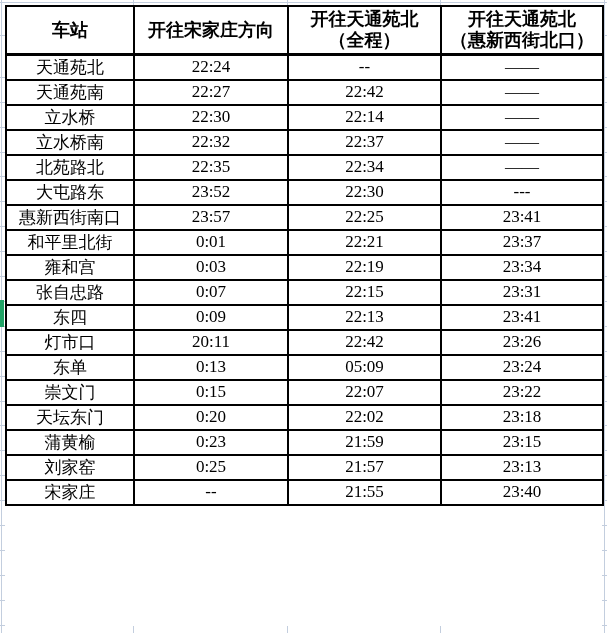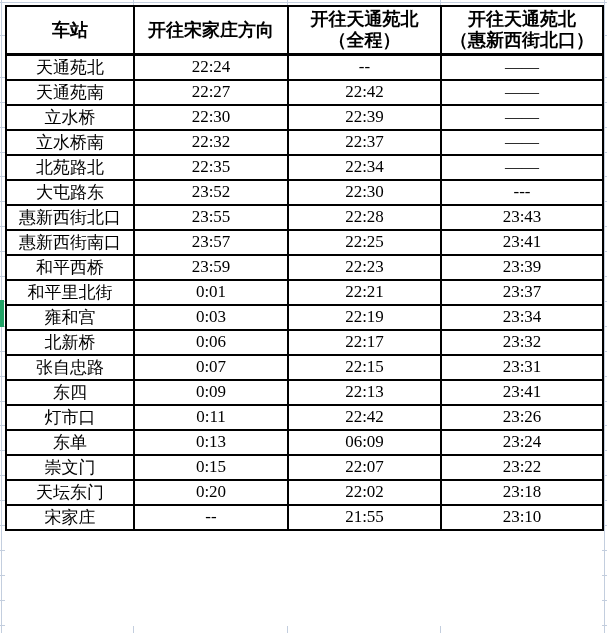--- a/index.html
+++ b/index.html
@@ -117,21 +117,21 @@
       </tr>
         <tr>
         <td>天通苑南</td>
         <td>22:27</td>
         <td>22:42</td>
         <td>——</td>
       </tr>
         <tr>
         <td>立水桥</td>
         <td>22:30</td>
-        <td>22:39</td>
+        <td>22:14</td>
         <td>——</td>
       </tr>
         <tr>
         <td>立水桥南</td>
         <td>22:32</td>
         <td>22:37</td>
         <td>——</td>
       </tr>
         <tr>
         <td>北苑路北</td>
@@ -139,93 +139,87 @@
         <td>22:34</td>
         <td>——</td>
       </tr>
         <tr>
         <td>大屯路东</td>
         <td>23:52</td>
         <td>22:30</td>
         <td>---</td>
       </tr>
         <tr>
-        <td>惠新西街北口</td>
-        <td>23:55</td>
-        <td>22:28</td>
-        <td>23:43</td>
-      </tr>
-        <tr>
         <td>惠新西街南口</td>
         <td>23:57</td>
         <td>22:25</td>
         <td>23:41</td>
       </tr>
         <tr>
-        <td>和平西桥</td>
-        <td>23:59</td>
-        <td>22:23</td>
-        <td>23:39</td>
-      </tr>
-        <tr>
         <td>和平里北街</td>
         <td>0:01</td>
         <td>22:21</td>
         <td>23:37</td>
       </tr>
         <tr>
         <td>雍和宫</td>
         <td>0:03</td>
         <td>22:19</td>
         <td>23:34</td>
       </tr>
         <tr>
-        <td>北新桥</td>
-        <td>0:06</td>
-        <td>22:17</td>
-        <td>23:32</td>
-      </tr>
-        <tr>
         <td>张自忠路</td>
         <td>0:07</td>
         <td>22:15</td>
         <td>23:31</td>
       </tr>
         <tr>
         <td>东四</td>
         <td>0:09</td>
         <td>22:13</td>
         <td>23:41</td>
       </tr>
         <tr>
         <td>灯市口</td>
-        <td>0:11</td>
+        <td>20:11</td>
         <td>22:42</td>
         <td>23:26</td>
       </tr>
         <tr>
         <td>东单</td>
         <td>0:13</td>
-        <td>06:09</td>
+        <td>05:09</td>
         <td>23:24</td>
       </tr>
         <tr>
         <td>崇文门</td>
         <td>0:15</td>
         <td>22:07</td>
         <td>23:22</td>
       </tr>
         <tr>
         <td>天坛东门</td>
         <td>0:20</td>
         <td>22:02</td>
         <td>23:18</td>
       </tr>
         <tr>
+        <td>蒲黄榆</td>
+        <td>0:23</td>
+        <td>21:59</td>
+        <td>23:15</td>
+      </tr>
+        <tr>
+        <td>刘家窑</td>
+        <td>0:25</td>
+        <td>21:57</td>
+        <td>23:13</td>
+      </tr>
+        <tr>
         <td>宋家庄</td>
         <td>--</td>
         <td>21:55</td>
-        <td>23:10</td>
+        <td>23:40</td>
       </tr>
       </tbody>
   </table>
 
 </div>
 
 </body></html>

